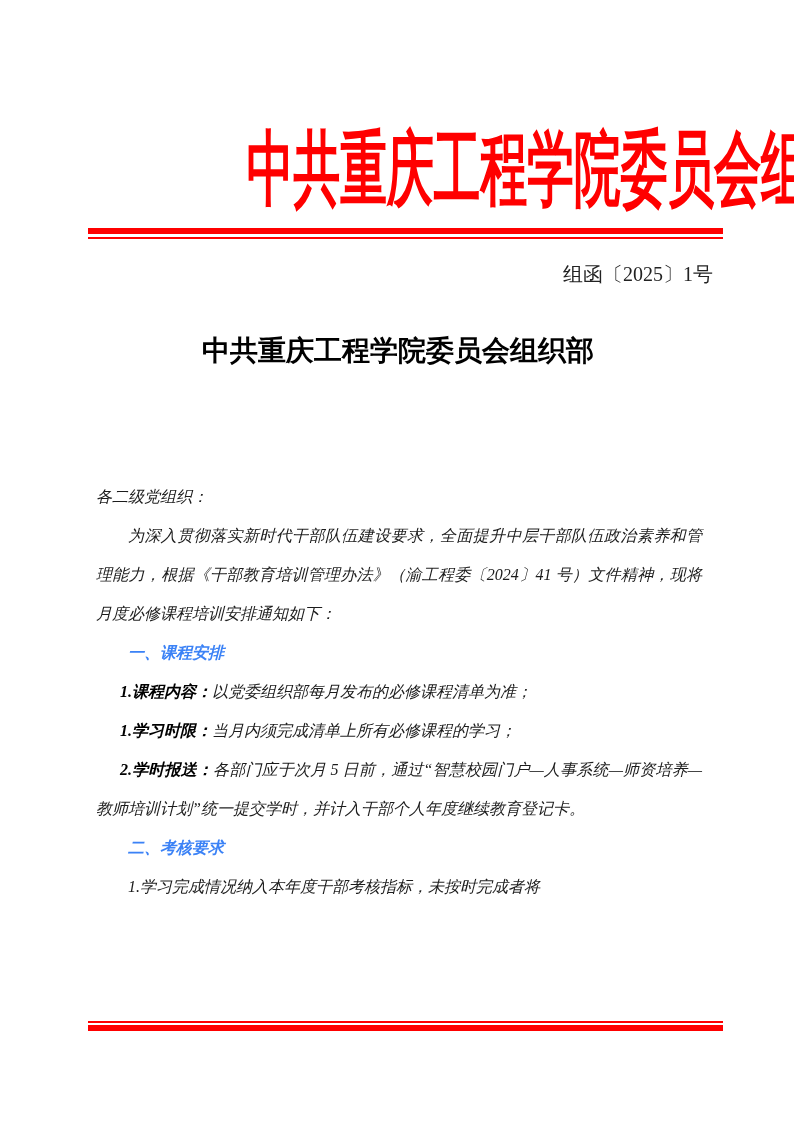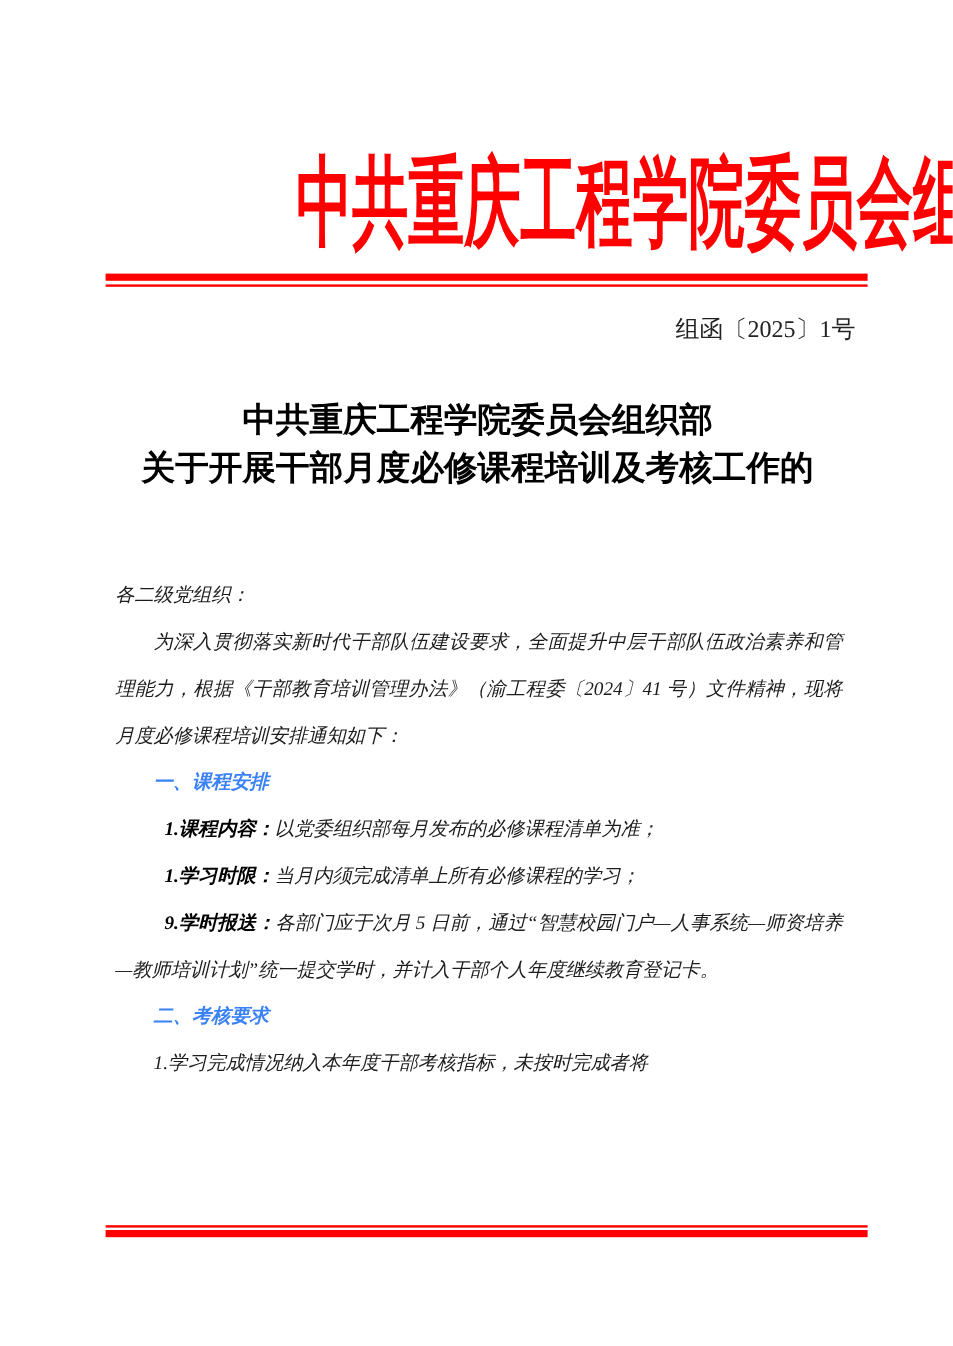--- a/index.html
+++ b/index.html
@@ -83,62 +83,61 @@
   }
   .body-block p { margin: 0; }
   .indent { text-indent: 2em; }
   .item { text-indent: 1.5em; }
   .heading {
     text-indent: 2em;
     font-family: "Liberation Sans", "DejaVu Sans", sans-serif;
     font-weight: bold;
     color: #3b82f6;
   }
-  .item-label { font-weight: bold; color: #000000; margin-left: 17px; }
+  .item-label { font-weight: bold; color: #000000; }
 </style>
 </head>
 <body>
 
 <div class="page">
 
   <div class="red-header">
     <span class="red-header-text">中共重庆工程学院委员会组织部</span>
   </div>
 
   <div class="sep sep-top">
     <div class="line l1"></div>
     <div class="line l2"></div>
   </div>
 
   <div class="doc-number">组函〔2025〕1号</div>
 
   <div class="title-block">
     <div class="title-line">中共重庆工程学院委员会组织部</div>
-    <div class="title-line">关于开展干部月度必修课程培训及考核工作的</div>
   </div>
 
   <div class="body-block">
 
     <p class="salutation">各二级党组织：</p>
 
     <p class="indent">为深入贯彻落实新时代干部队伍建设要求，全面提升中层干部队伍政治素养和管理能力，根据《干部教育培训管理办法》（渝工程委〔2024〕41 号）文件精神，现将月度必修课程培训安排通知如下：</p>
 
     <p class="heading">一、课程安排</p>
 
     <p class="item">
       <span class="item-label">1.课程内容：</span><span>以党委组织部每月发布的必修课程清单为准；</span>
     </p>
 
 
     <p class="item">
       <span class="item-label">1.学习时限：</span><span>当月内须完成清单上所有必修课程的学习；</span>
     </p>
 
     <p class="item">
-      <span class="item-label">9.学时报送：</span><span>各部门应于次月 5 日前，通过“智慧校园门户—人事系统—师资培养—教师培训计划”统一提交学时，并计入干部个人年度继续教育登记卡。</span>
+      <span class="item-label">2.学时报送：</span><span>各部门应于次月 5 日前，通过“智慧校园门户—人事系统—师资培养—教师培训计划”统一提交学时，并计入干部个人年度继续教育登记卡。</span>
     </p>
 
     <p class="heading">二、考核要求</p>
 
     <p class="indent">1.学习完成情况纳入本年度干部考核指标，未按时完成者将</p>
 
   </div>
 
   <div class="sep sep-bottom">
     <div class="line l1"></div>

